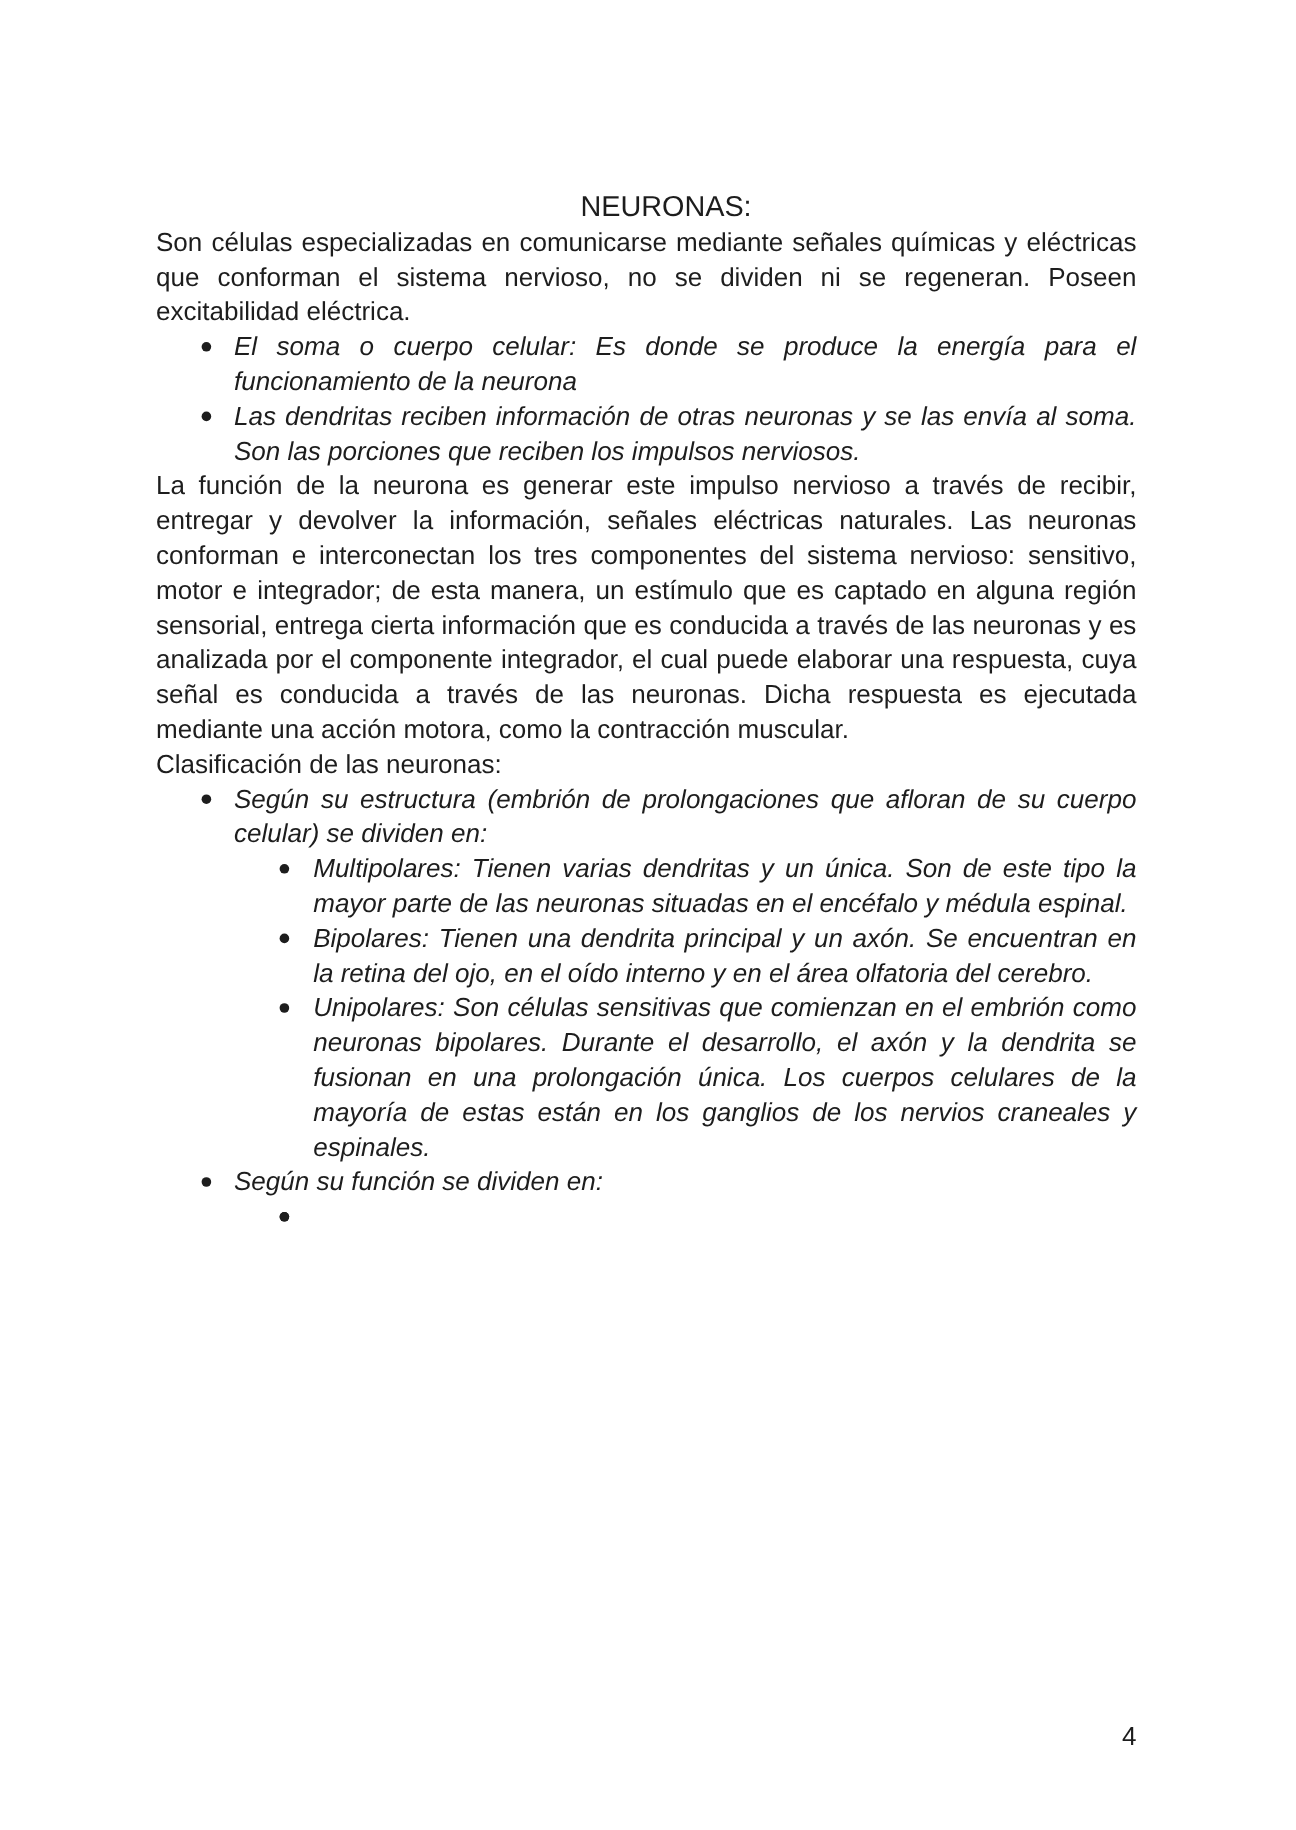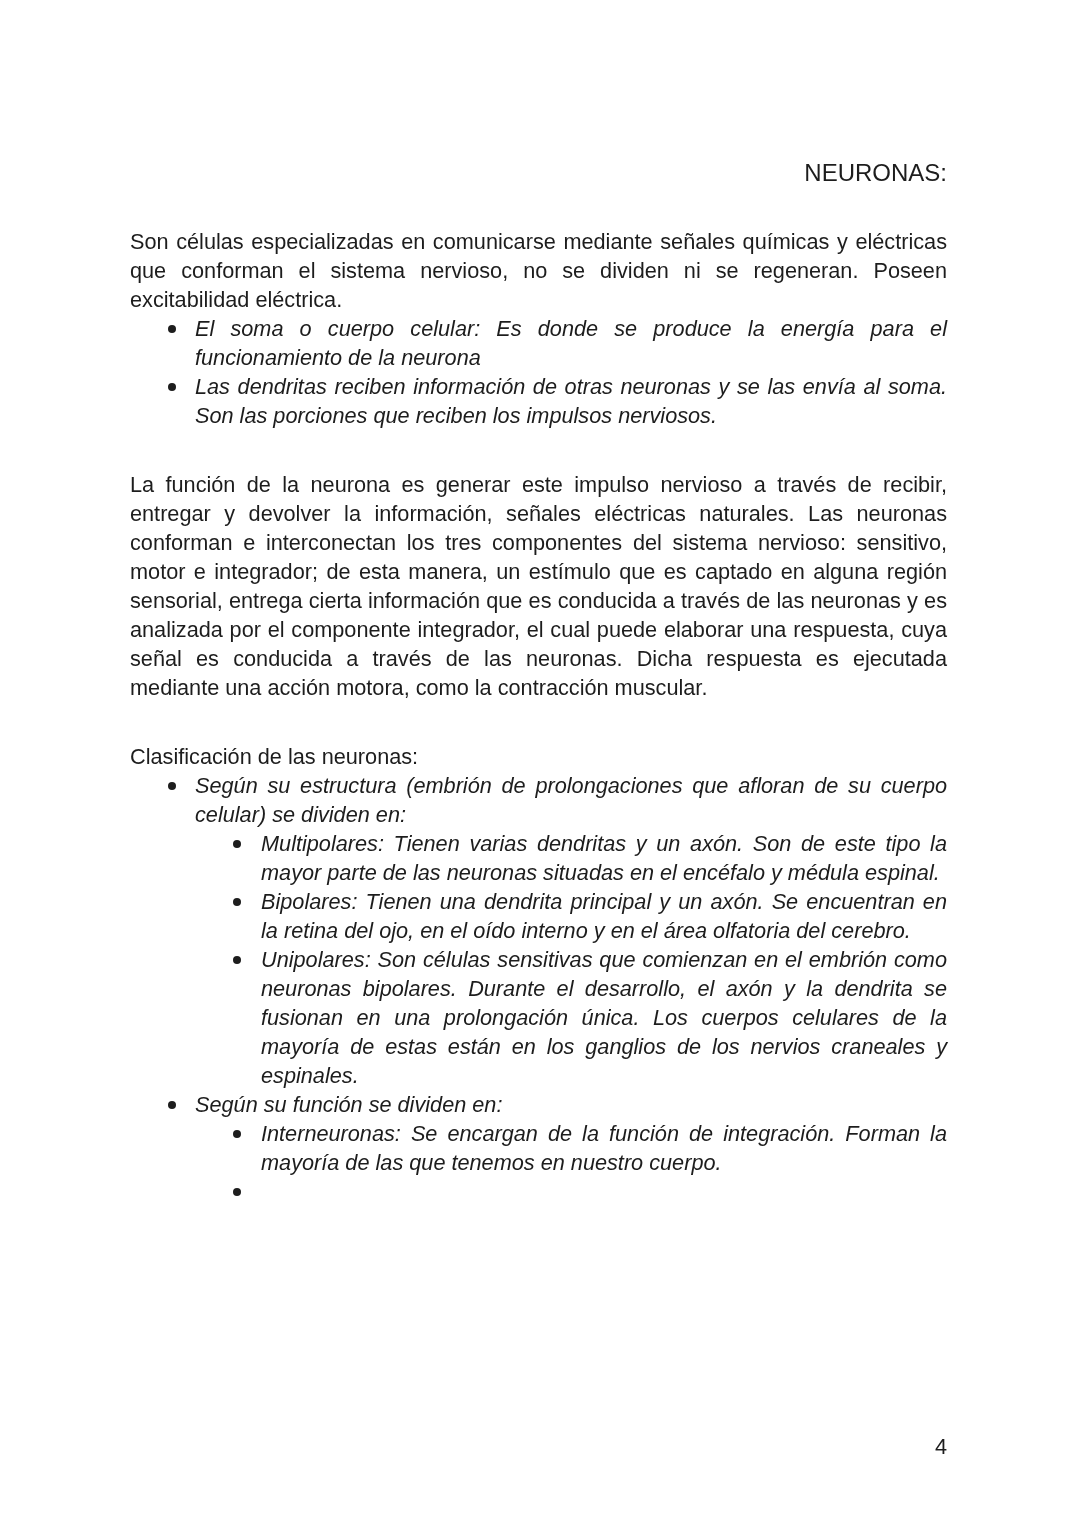--- a/index.html
+++ b/index.html
@@ -25,26 +25,25 @@
     left: 130px;
     top: 158px;
     width: 817px;
     font-size: 21.7px;
     line-height: 29px;
     word-spacing: normal;
   }
   .heading {
     font-size: 24px;
     line-height: 29px;
-    text-align: right;
+    text-align: center;
     margin-left: 33px;
   }
   .para {
     text-align: justify;
-    margin-top: 40px;
   }
   .bullet {
     position: relative;
   }
   .bullet .btxt {
     text-align: justify;
     font-style: italic;
   }
   .bullet.l1 { padding-left: 65px; }
   .bullet.l2 { padding-left: 131px; }
@@ -84,36 +83,35 @@
         <div class="btxt">Las dendritas reciben información de otras neuronas y se las envía al soma. Son las porciones que reciben los impulsos nerviosos.</div>
       </div>
       <div class="para">La función de la neurona es generar este impulso nervioso a través de recibir, entregar y devolver la información, señales eléctricas naturales. Las neuronas conforman e interconectan los tres componentes del sistema nervioso: sensitivo, motor e integrador; de esta manera, un estímulo que es captado en alguna región sensorial, entrega cierta información que es conducida a través de las neuronas y es analizada por el componente integrador, el cual puede elaborar una respuesta, cuya señal es conducida a través de las neuronas. Dicha respuesta es ejecutada mediante una acción motora, como la contracción muscular.</div>
       <div class="para">Clasificación de las neuronas:</div>
       <div class="bullet l1">
         <span class="dot"></span>
         <div class="btxt">Según su estructura (embrión de prolongaciones que afloran de su cuerpo celular) se dividen en:</div>
       </div>
       <div class="bullet l2">
         <span class="dot"></span>
-        <div class="btxt">Multipolares: Tienen varias dendritas y un axón. Son de este tipo la mayor parte de las neuronas situadas en el encéfalo y médula espinal.</div>
+        <div class="btxt">Multipolares: Tienen varias dendritas y un única. Son de este tipo la mayor parte de las neuronas situadas en el encéfalo y médula espinal.</div>
       </div>
       <div class="bullet l2">
         <span class="dot"></span>
         <div class="btxt">Bipolares: Tienen una dendrita principal y un axón. Se encuentran en la retina del ojo, en el oído interno y en el área olfatoria del cerebro.</div>
       </div>
       <div class="bullet l2">
         <span class="dot"></span>
         <div class="btxt">Unipolares: Son células sensitivas que comienzan en el embrión como neuronas bipolares. Durante el desarrollo, el axón y la dendrita se fusionan en una prolongación única. Los cuerpos celulares de la mayoría de estas están en los ganglios de los nervios craneales y espinales.</div>
       </div>
       <div class="bullet l1">
         <span class="dot"></span>
         <div class="btxt">Según su función se dividen en:</div>
       </div>
       <div class="bullet l2">
         <span class="dot"></span>
-        <div class="btxt">Interneuronas: Se encargan de la función de integración. Forman la mayoría de las que tenemos en nuestro cuerpo.</div>
       </div>
       <div class="bullet l2">
         <span class="dot"></span>
       </div>
     </div>
   <div class="footer">4</div>
 </div>
 
 </body></html>

